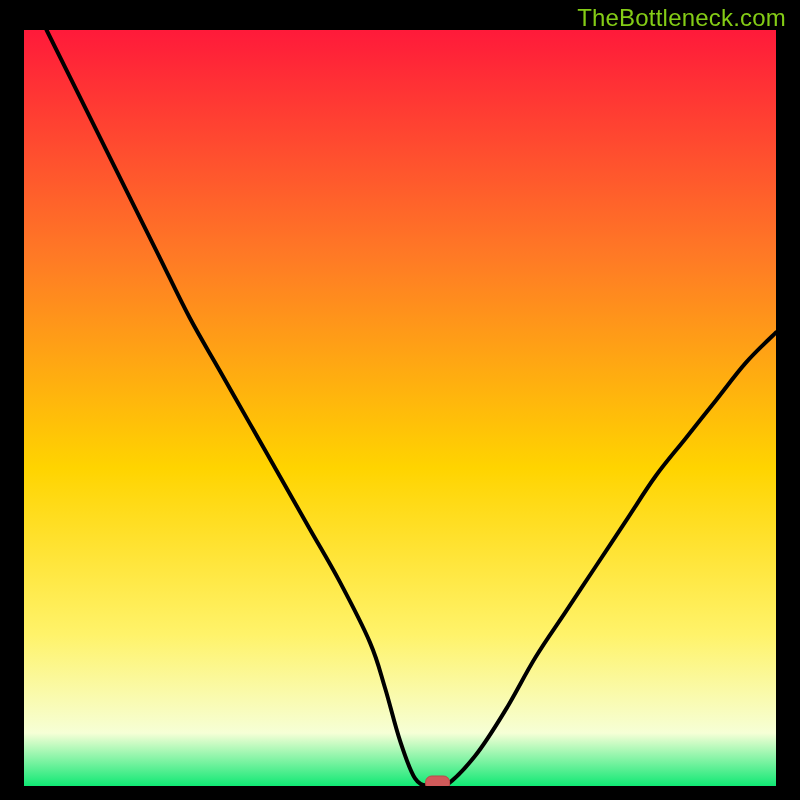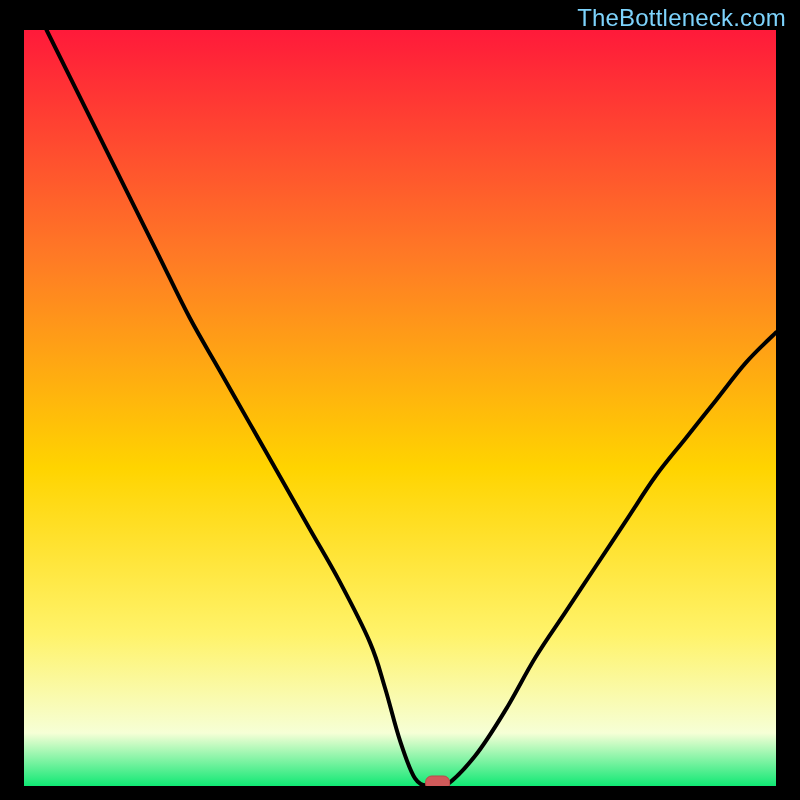--- a/index.html
+++ b/index.html
@@ -14,21 +14,21 @@
   .frame {
     position: relative;
     width: 800px;
     height: 800px;
     background: #000;
   }
   .watermark {
     position: absolute;
     top: 4px;
     right: 14px;
-    color: #7dd3fc;
+    color: #84cc16;
     font-size: 24px;
     font-weight: 500;
     letter-spacing: 0.2px;
     z-index: 5;
   }
   .plot-area {
     position: absolute;
     left: 24px;
     top: 30px;
     width: 752px;

